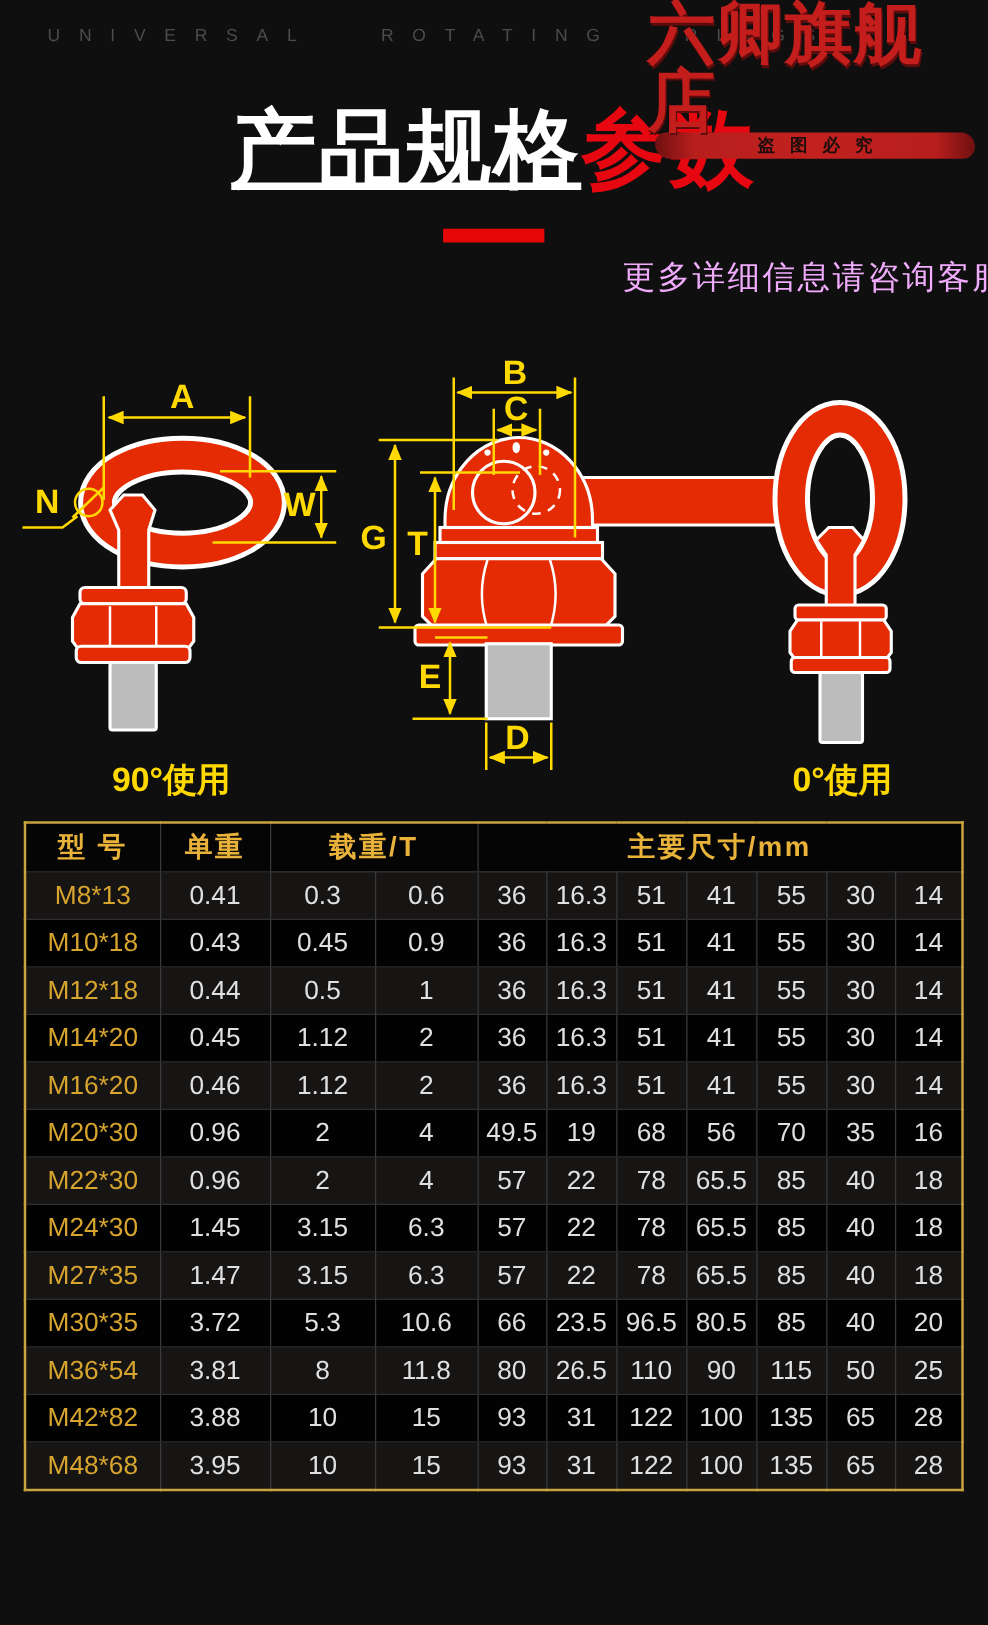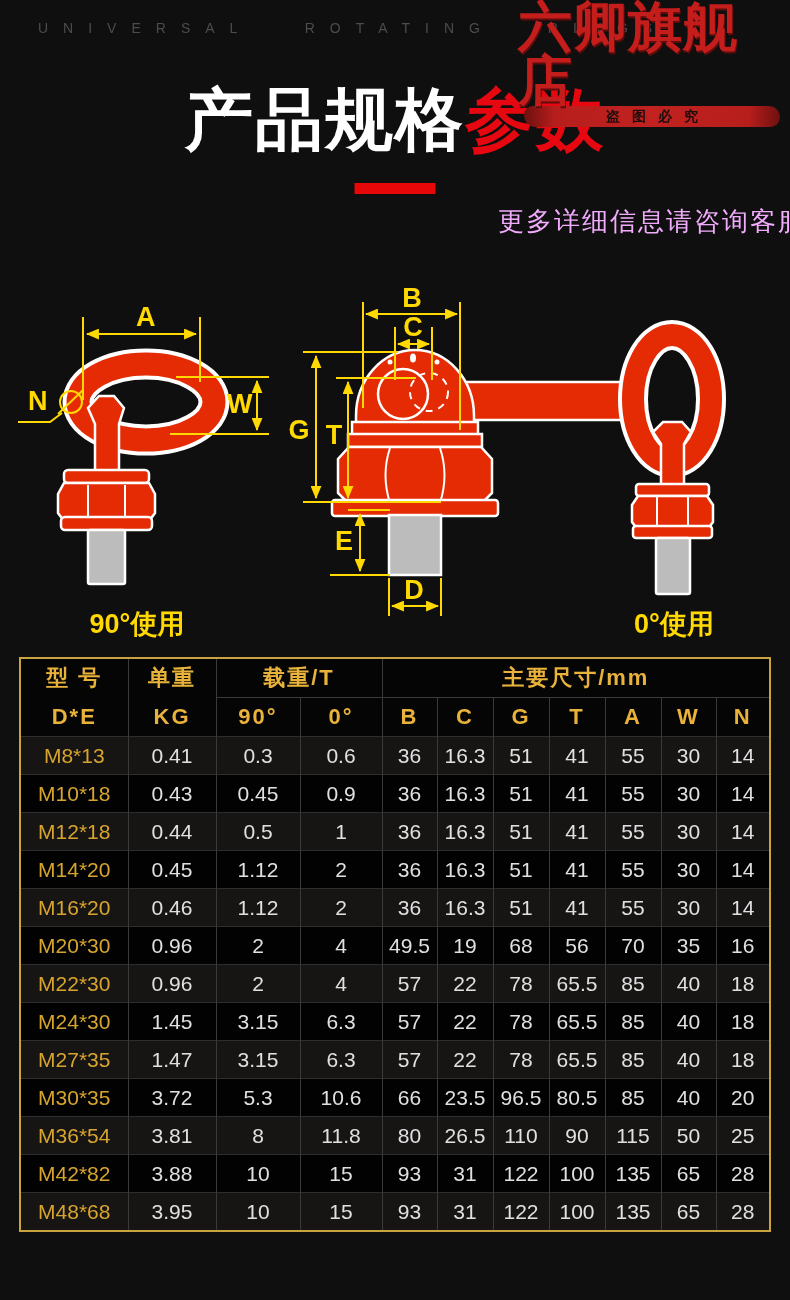--- a/index.html
+++ b/index.html
@@ -23,21 +23,21 @@
   .logo-band{
     margin:-2px 6px 0 6px;height:21px;background:linear-gradient(90deg,#6e1010,#b61e1c 12%,#c22220 50%,#b61e1c 88%,#6e1010);
     border-radius:11px 14px 12px 15px;display:flex;align-items:center;justify-content:center;
   }
   .logo-band-text{color:#1f0d0c;font-size:14px;font-weight:bold;letter-spacing:12px;text-indent:12px;}
   
   .title{
     position:absolute;top:80px;left:0;width:100%;text-align:center;
     font-size:68px;font-weight:800;letter-spacing:2px;line-height:1.15;z-index:1;
   }
-  .title .t-white{color:#ffffff;}
+  .title .t-white{color:#ffffff;text-decoration:underline;}
   .title .t-red{color:#e60710;}
   .redbar{position:absolute;top:183px;left:50%;transform:translateX(-50%);
     width:81px;height:11px;background:#e60808;}
   .subtitle{position:absolute;top:204px;left:16px;width:100%;text-align:right;
     color:#f0abfc;font-size:26px;letter-spacing:2px;}
   
   .diagram-svg{position:absolute;top:272px;left:0;}
   .shape-red{fill:#e42b04;stroke:#ffffff;stroke-width:2.5;}
   .shape-gray{fill:#bcbcbc;stroke:#ffffff;stroke-width:2.5;}
   .facet{stroke:#ffffff;stroke-width:2;fill:none;}
@@ -182,33 +182,20 @@
         <col style="width:55px">
         <col style="width:54px">
     </colgroup>
     <thead>
       <tr class="hrow1">
         <th>型 号</th>
         <th>单重</th>
         <th class="span-b" colspan="2">载重/T</th>
         <th class="span-b" colspan="7">主要尺寸/mm</th>
       </tr>
-      <tr class="hrow2">
-        <th>D*E</th>
-        <th>KG</th>
-        <th>90°</th>
-        <th>0°</th>
-        <th>B</th>
-        <th>C</th>
-        <th>G</th>
-        <th>T</th>
-        <th>A</th>
-        <th>W</th>
-        <th>N</th>
-      </tr>
     </thead>
     <tbody>
         <tr>
           <td>M8*13</td>
           <td>0.41</td>
           <td>0.3</td>
           <td>0.6</td>
           <td>36</td>
           <td>16.3</td>
           <td>51</td>

